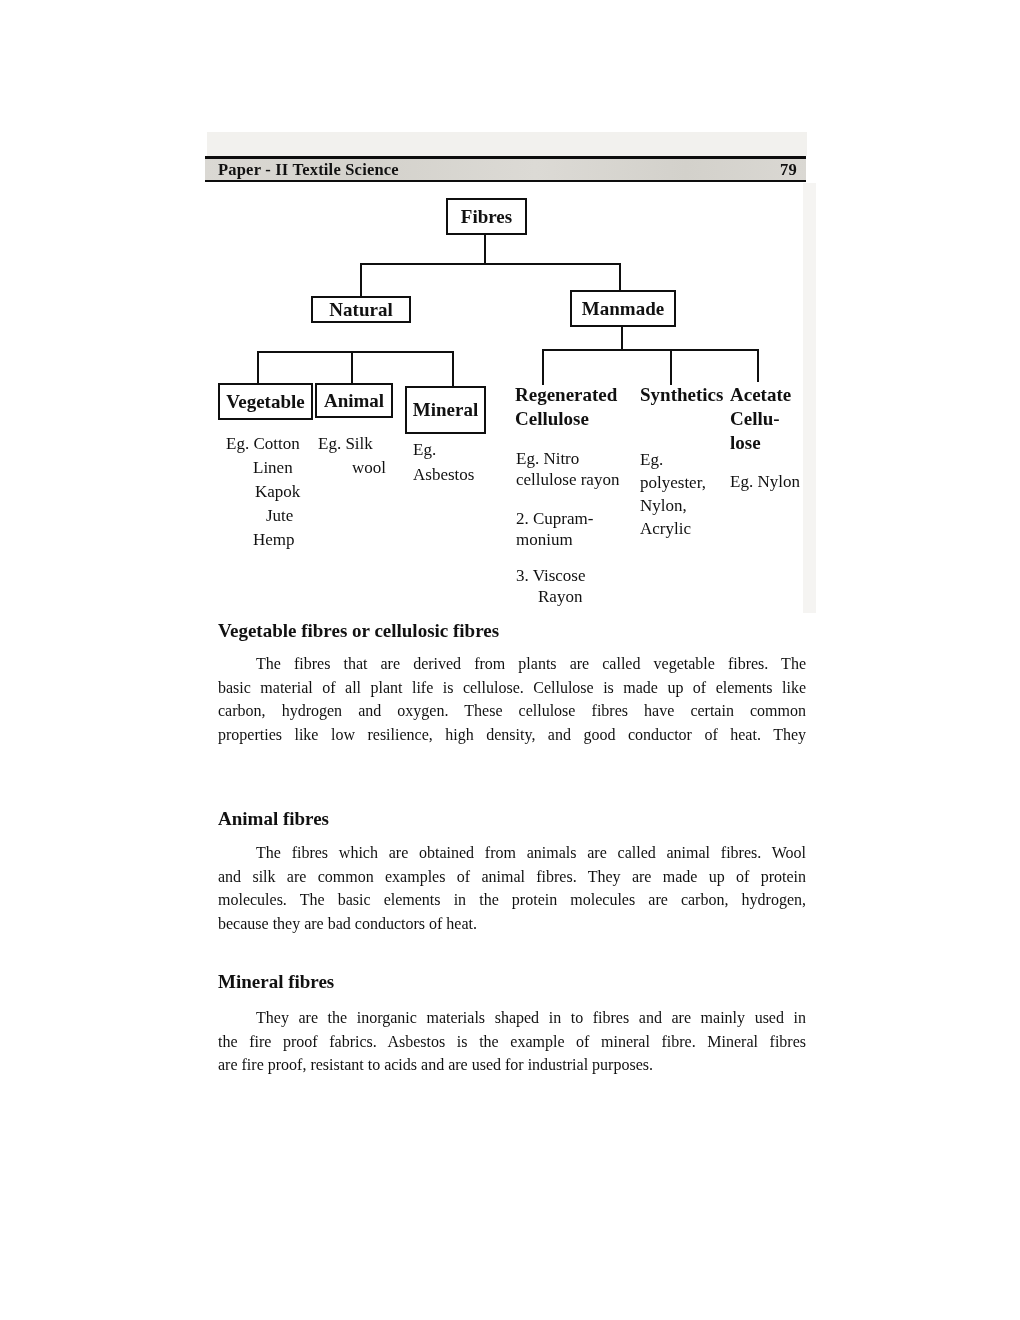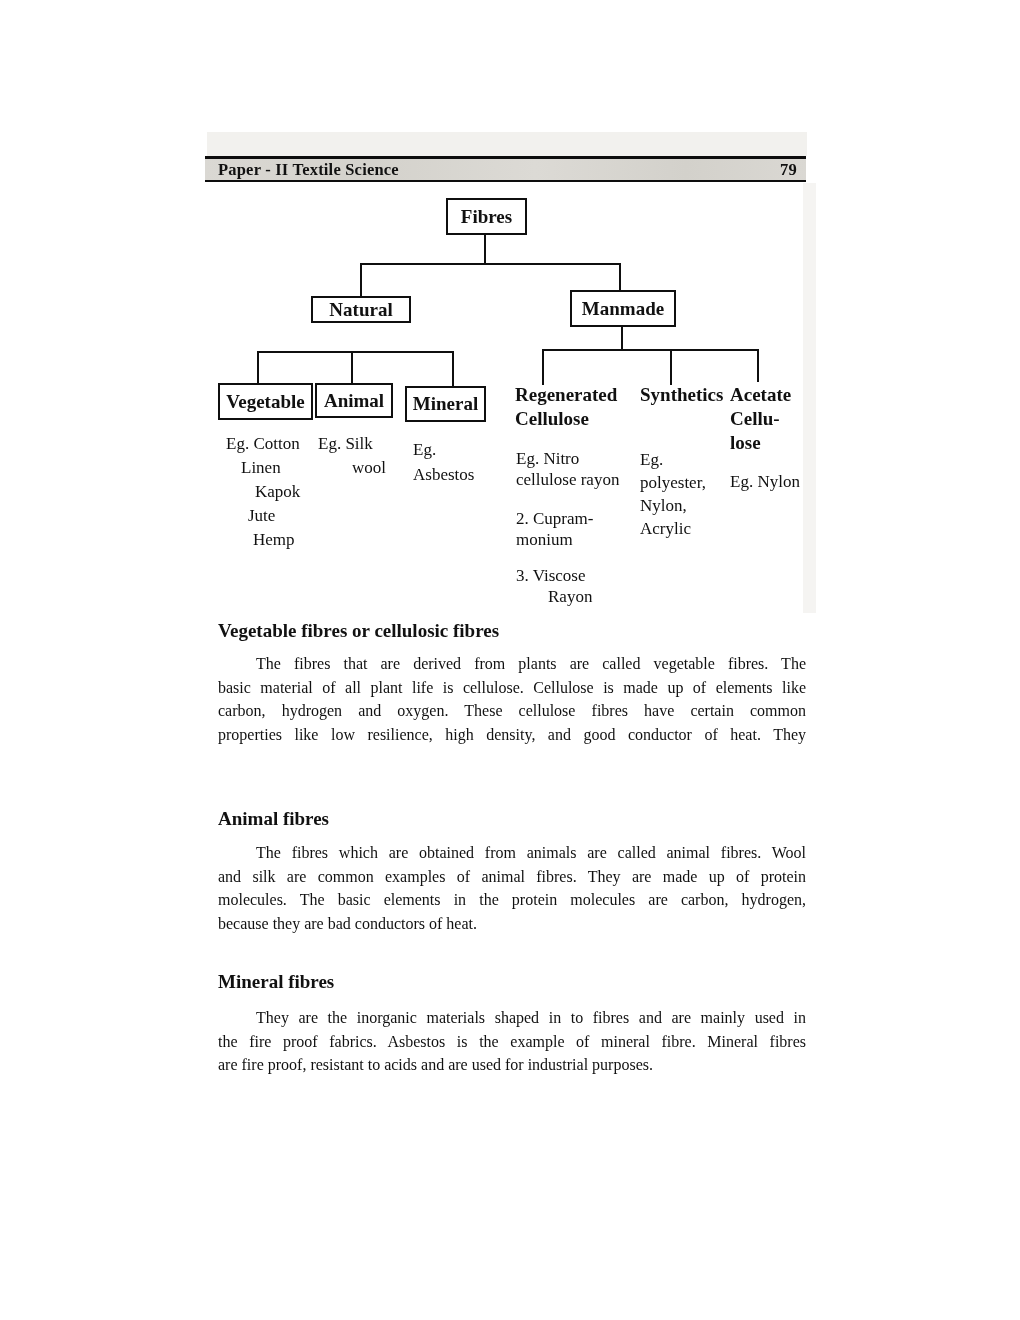--- a/index.html
+++ b/index.html
@@ -24,21 +24,21 @@
   .nbox{
     position:absolute;box-sizing:border-box;border:2px solid #0f0f0f;background:#fff;
     display:flex;align-items:center;justify-content:center;
     font-weight:bold;font-size:19px;
   }
   .box-fibres   {left:446px;top:198px;width:81px; height:37px;}
   .box-natural  {left:311px;top:296px;width:100px;height:27px;}
   .box-manmade  {left:570px;top:290px;width:106px;height:37px;}
   .box-vegetable{left:218px;top:383px;width:95px; height:37px;}
   .box-animal   {left:315px;top:383px;width:78px; height:35px;}
-  .box-mineral  {left:405px;top:386px;width:81px; height:36px;}
+  .box-mineral  {left:405px;top:386px;width:81px; height:48px;}
 
   
   .hline,.vline{position:absolute;background:#0f0f0f;}
   .hline{height:2px;} .vline{width:2px;}
   .l-fib-down {left:484px;top:235px;height:30px;}
   .l-bar1     {left:360px;top:263px;width:261px;}
   .l-nat-down {left:360px;top:263px;height:33px;}
   .l-man-down1{left:619px;top:263px;height:27px;}
   .l-man-down2{left:621px;top:327px;height:23px;}
   .l-bar2     {left:542px;top:349px;width:217px;}
@@ -52,31 +52,31 @@
 
   
   .leaf-label{position:absolute;font-weight:bold;font-size:19px;line-height:24px;white-space:nowrap;}
   .lbl-regenerated{left:515px;top:383px;}
   .lbl-synthetics {left:640px;top:383px;}
   .lbl-acetate    {left:730px;top:383px;}
 
   
   .ex{position:absolute;font-size:17px;line-height:24px;white-space:nowrap;}
   .ex-vegetable{left:226px;top:432px;}
-  .ex-vegetable div:nth-child(2){margin-left:15px;}
+  .ex-vegetable div:nth-child(2){margin-left:27px;}
   .ex-vegetable div:nth-child(3){margin-left:29px;}
-  .ex-vegetable div:nth-child(4){margin-left:22px;}
+  .ex-vegetable div:nth-child(4){margin-left:40px;}
   .ex-vegetable div:nth-child(5){margin-left:27px;}
   .ex-animal{left:318px;top:432px;}
   .ex-animal div:nth-child(2){margin-left:34px;}
   .ex-mineral{left:413px;top:437px;line-height:25px;}
   .ex-regenerated{left:516px;top:448px;line-height:21px;}
   .ex-regenerated div:nth-child(3){margin-top:18px;}
   .ex-regenerated div:nth-child(5){margin-top:15px;}
-  .ex-regenerated div:nth-child(6){margin-left:32px;}
+  .ex-regenerated div:nth-child(6){margin-left:22px;}
   .ex-synthetics{left:640px;top:448px;line-height:23px;}
   .ex-acetate{left:730px;top:470px;}
 
   
   .sec-heading{position:absolute;left:218px;font-weight:bold;font-size:19px;white-space:nowrap;}
   .h-sec1{top:620px;} .h-sec2{top:808px;} .h-sec3{top:971px;}
   .para{position:absolute;left:218px;width:588px;font-size:16px;line-height:23.5px;}
   .p-sec1{top:652px;} .p-sec2{top:841px;} .p-sec3{top:1006px;}
   .para .jline{text-align:justify;text-align-last:justify;}
   .para .jline.first{text-indent:38px;}

